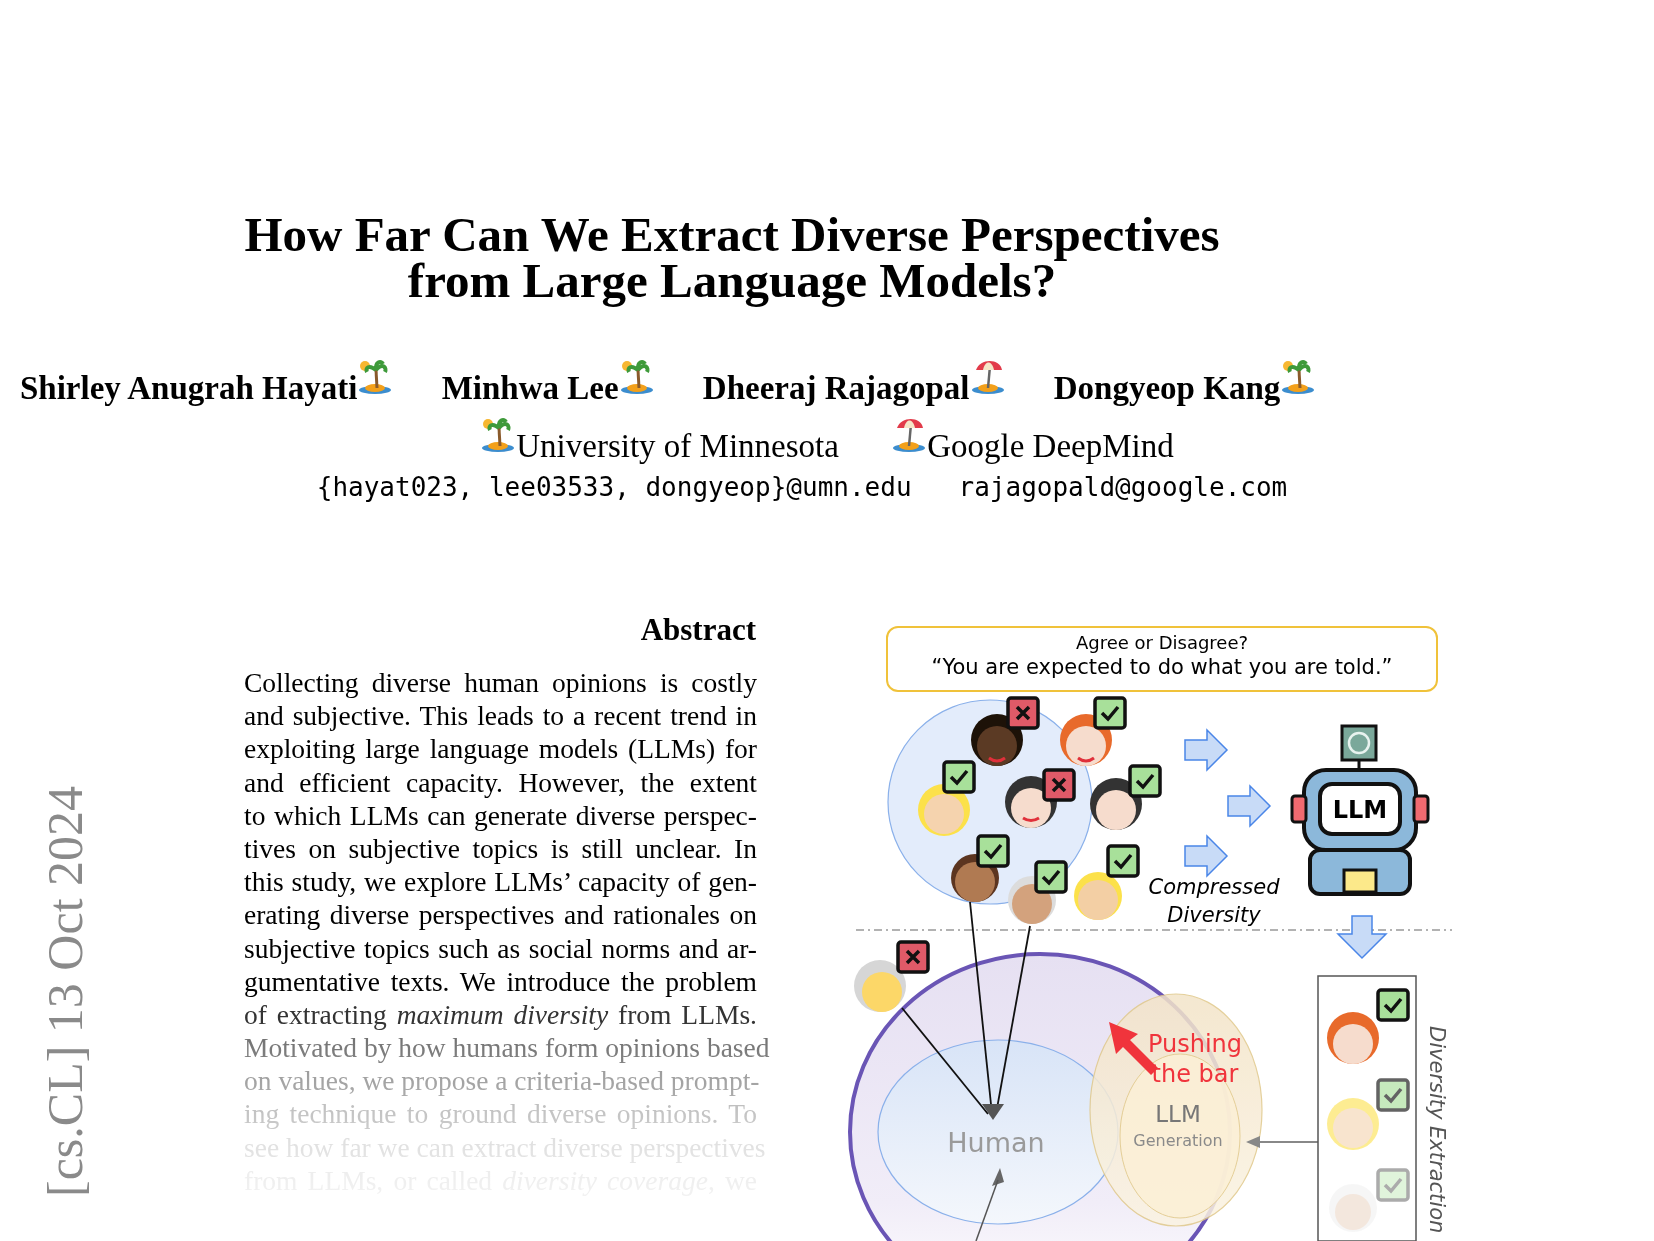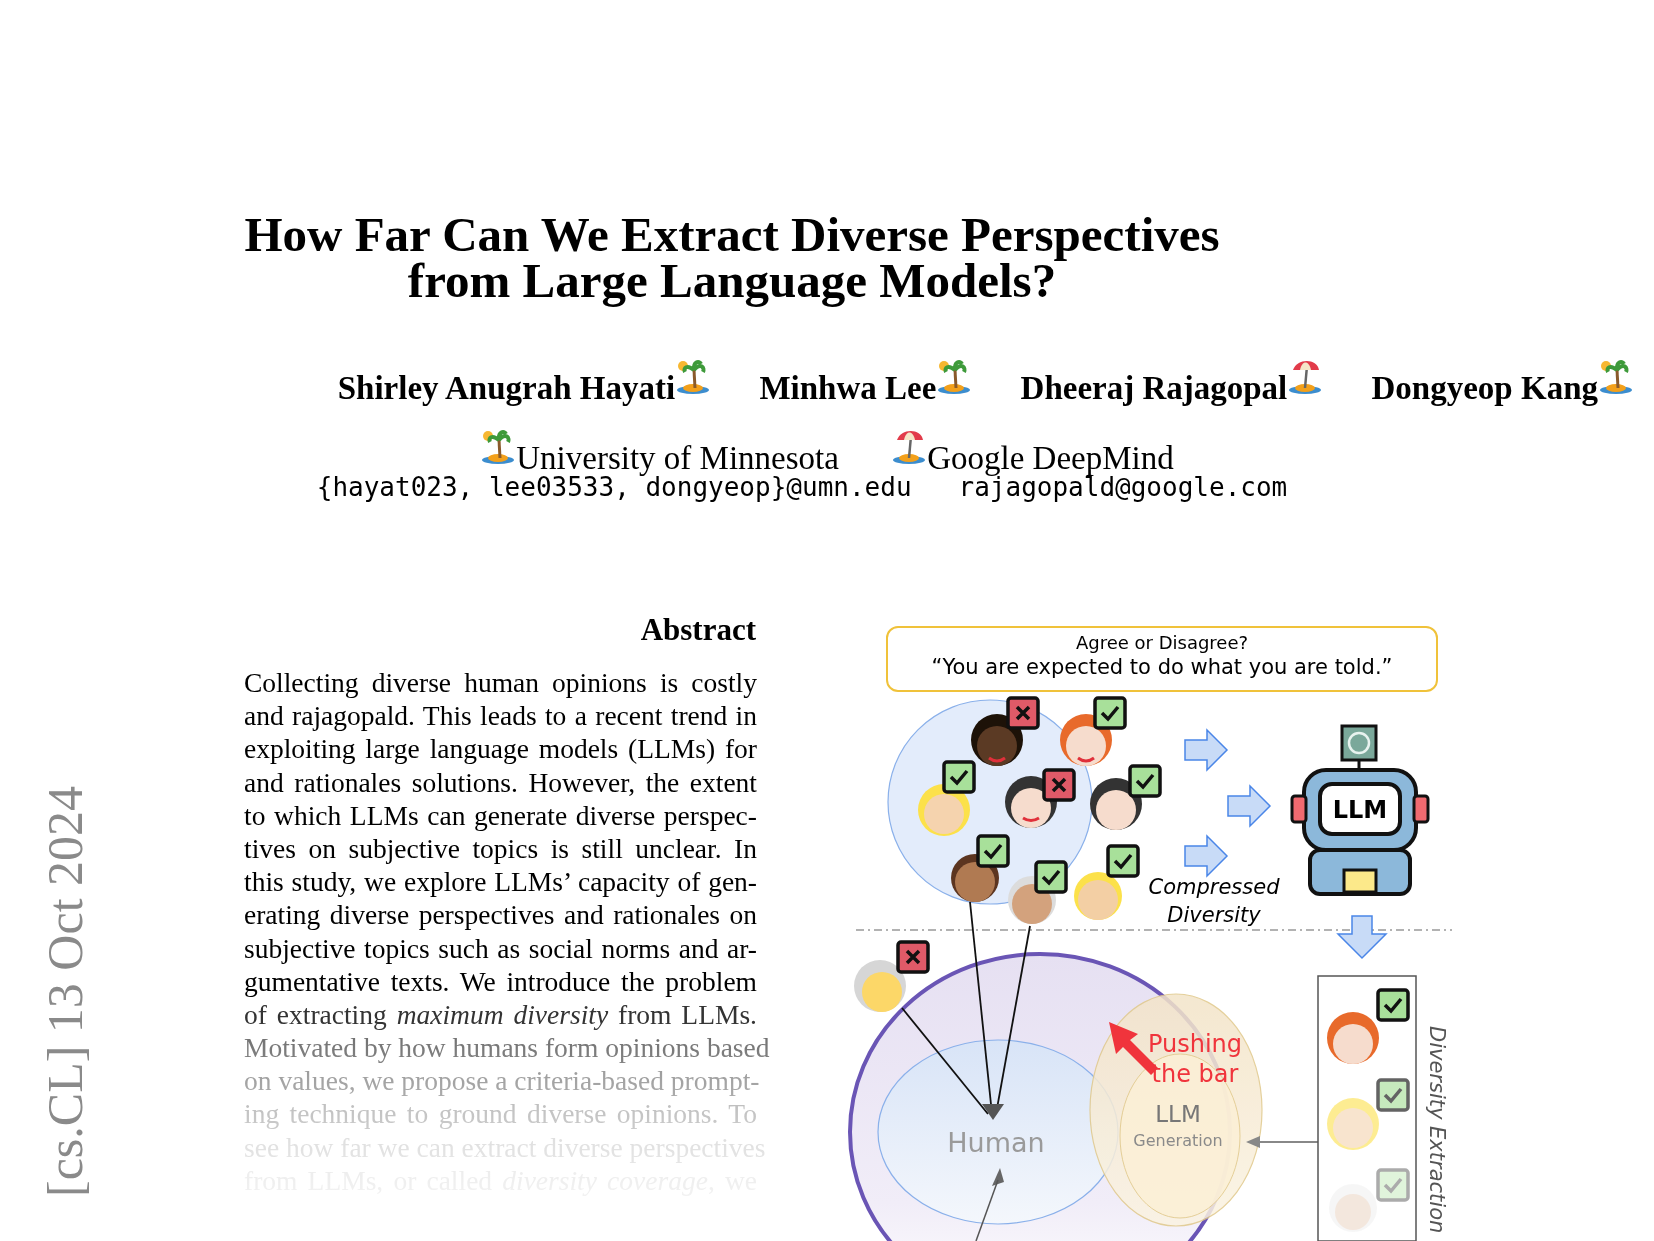--- a/index.html
+++ b/index.html
@@ -1,22 +1,22 @@
 <!DOCTYPE html>
 <html><head>
 <meta charset="utf-8">
 <style>
   html, body { margin:0; padding:0; background:#ffffff; }
   body { width:1654px; height:1241px; position:relative; overflow:hidden; font-family:"Liberation Serif", serif; color:#000; }
   .abs { position:absolute; }
   .title { left:0; width:1464px; top:212px; text-align:center; font-weight:bold; font-size:49px; line-height:46px; }
-  .authors { left:0; width:1654px; top:370px; text-align:right; font-weight:bold; font-size:33px; white-space:nowrap; }
+  .authors { left:0; width:1654px; top:370px; text-align:left; font-weight:bold; font-size:33px; white-space:nowrap; }
   .authors .author { display:inline-block; margin:0 20px; }
   .affil { left:0; width:1654px; top:428px; text-align:center; font-size:33px; white-space:nowrap; }
-  .affil .aff { display:inline-block; margin:12px 22px; }
+  .affil .aff { display:inline-block; margin:0 22px; }
   .emails { left:0; width:1604px; top:472px; text-align:center; font-family:"DejaVu Sans Mono", "Liberation Mono", monospace; font-size:26px; white-space:pre; }
   .emoji { display:inline-block; width:36px; height:40px; vertical-align:top; position:relative; top:-14px; }
   .arxiv-id { left:-195px; top:908px; width:520px; transform:rotate(-90deg); transform-origin:center; font-size:50px; color:#8a8a8a; white-space:nowrap; text-align:left; }
   .abs-heading { left:244px; width:512px; top:612px; text-align:right; font-weight:bold; font-size:31px; }
   .abs-body { left:244px; width:513px; top:666px; font-size:27.5px; line-height:33.2px; text-align:justify; }
   .abs-body .line { display:block; text-align:justify; text-align-last:justify; white-space:nowrap; height:33.2px; }
   .fade-mask { left:230px; top:1020px; width:540px; height:221px; background:linear-gradient(rgba(255,255,255,0) 0%, rgba(255,255,255,0.55) 55%, rgba(255,255,255,0.9) 100%); pointer-events:none; }
   .fig-caption-box { left:886px; top:626px; width:548px; height:62px; border:2.5px solid #f0c23a; border-radius:12px; text-align:center; font-family:"DejaVu Sans", sans-serif; }
   .fig-caption-box .q { font-weight:normal; font-size:18px; margin-top:4px; }
   .fig-caption-box .s { font-size:21px; margin-top:2px; }
@@ -78,23 +78,23 @@
         </svg></span><span>Google DeepMind</span></span>
 </div>
 
 <div class="abs emails">{hayat023, lee03533, dongyeop}@umn.edu   rajagopald@google.com</div>
 
 <div class="abs arxiv-id">[cs.CL]  13 Oct 2024</div>
 
 <div class="abs abs-heading">Abstract</div>
 <div class="abs abs-body" id="abstract-body">
     <span class="line">Collecting diverse human opinions is costly</span>
-    <span class="line">and rajagopald. This leads to a recent trend in</span>
+    <span class="line">and subjective. This leads to a recent trend in</span>
     <span class="line">exploiting large language models (LLMs) for</span>
-    <span class="line">and rationales solutions.  However, the extent</span>
+    <span class="line">and efficient capacity.  However, the extent</span>
     <span class="line">to which LLMs can generate diverse perspec-</span>
     <span class="line">tives on subjective topics is still unclear.  In</span>
     <span class="line">this study, we explore LLMs’ capacity of gen-</span>
     <span class="line">erating diverse perspectives and rationales on</span>
     <span class="line">subjective topics such as social norms and ar-</span>
     <span class="line">gumentative texts.  We introduce the problem</span>
     <span class="line" style="color: rgb(51, 51, 51);">of extracting <i>maximum diversity</i> from LLMs.</span>
     <span class="line" style="color: rgb(102, 102, 102);">Motivated by how humans form opinions based</span>
     <span class="line" style="color: rgb(128, 128, 128);">on values, we propose a criteria-based prompt-</span>
     <span class="line" style="color: rgb(153, 153, 153);">ing technique to ground diverse opinions.  To</span>

